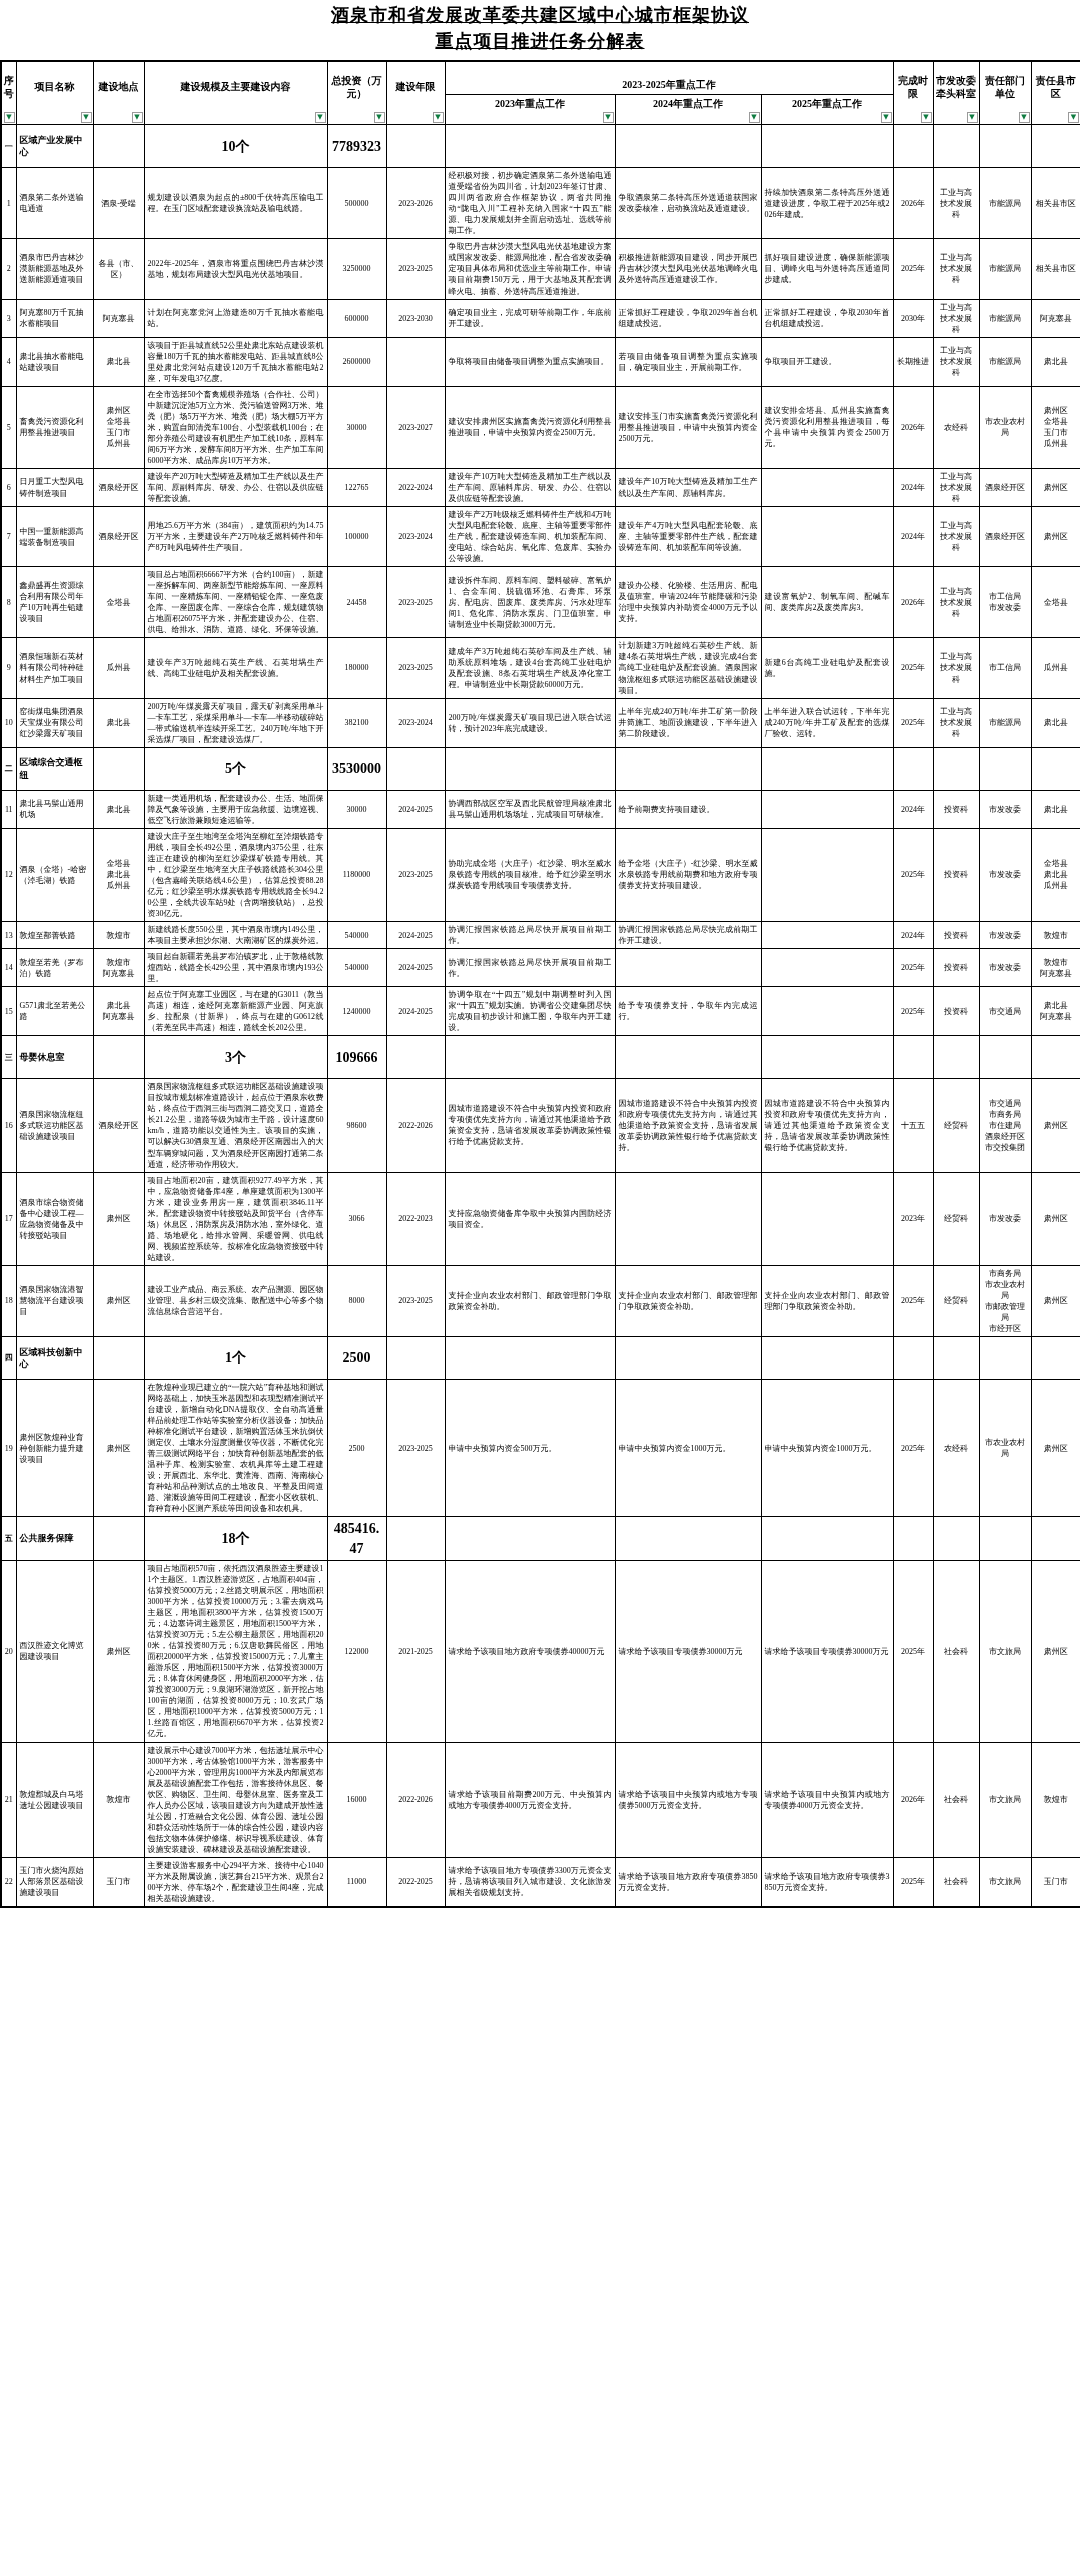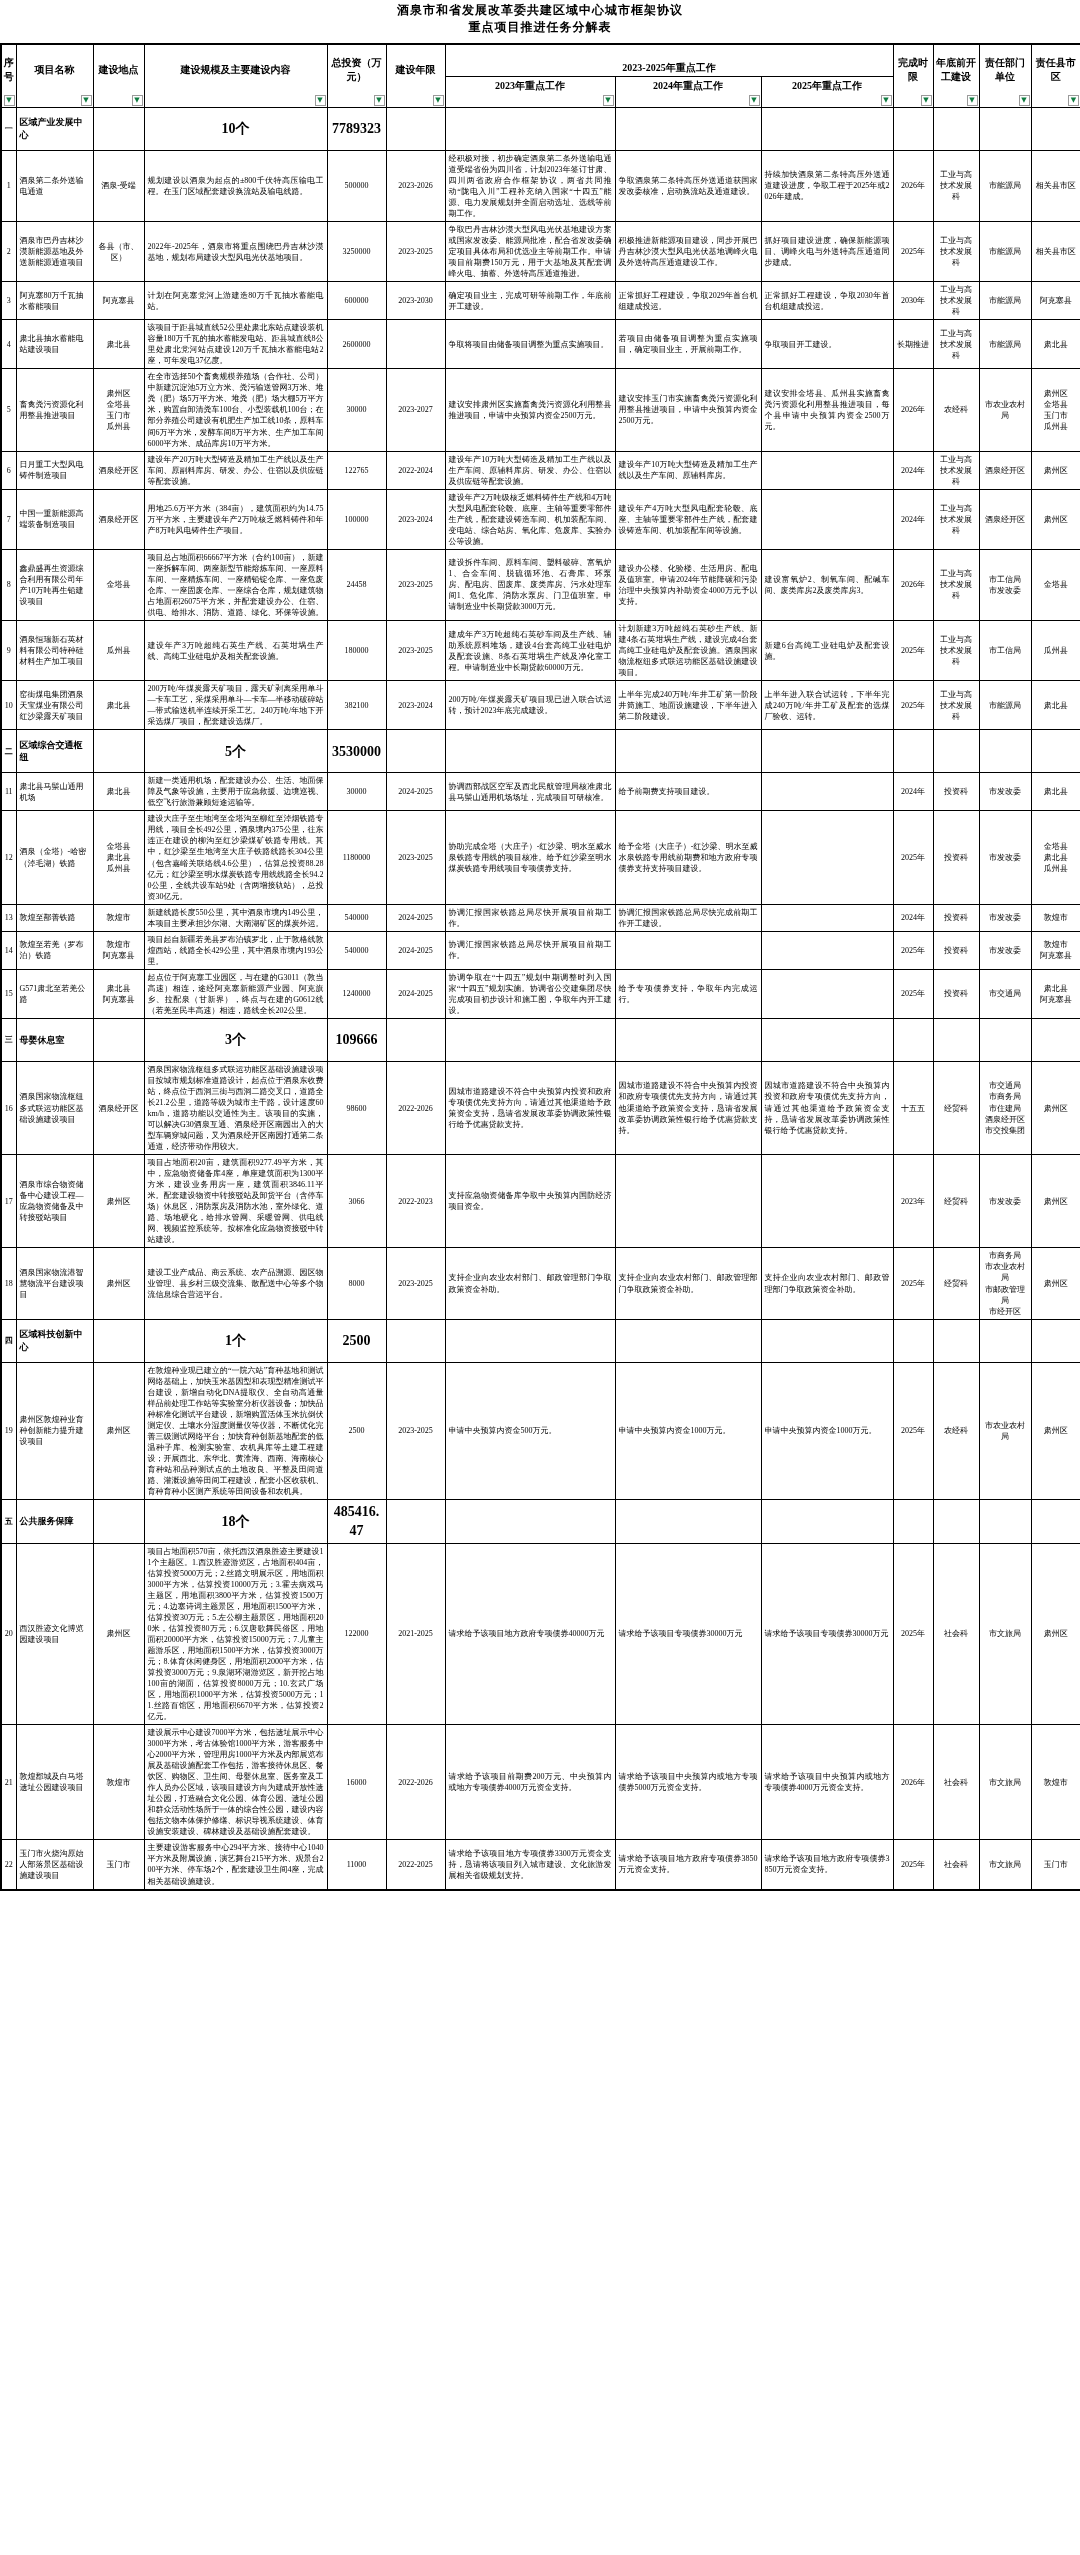--- a/index.html
+++ b/index.html
@@ -2,21 +2,21 @@
 <html><head>
 <meta charset="utf-8">
 <style>
   html,body{margin:0;padding:0;background:#ffffff;}
   body{font-family:"Liberation Serif","DejaVu Serif",serif;color:#000;}
   .page{width:1080px;margin:0 auto;background:#fff;position:relative;}
   .grid-strip{height:24px;position:relative;
     background-image:repeating-linear-gradient(to right,transparent 0,transparent 67px,#dcdcdc 67px,#dcdcdc 68px);}
   .attach{position:absolute;left:6px;top:4px;font-size:11px;font-weight:bold;background:#fff;padding:0 2px;}
   .title-block{text-align:center;padding:2px 0 6px 0;}
-  .title-line{font-size:12px;font-weight:bold;line-height:1.45;letter-spacing:1px;}
+  .title-line{font-size:18px;font-weight:bold;line-height:1.45;letter-spacing:1px;text-decoration:underline;}
   table{border-collapse:collapse;table-layout:fixed;width:1080px;border:2px solid #000;}
   th,td{border:1px solid #000;vertical-align:middle;word-break:break-all;}
   thead th{font-size:10px;font-weight:bold;text-align:center;padding:2px 1px 14px 1px;position:relative;line-height:1.35;}
   thead th.group{padding:16px 1px 2px 1px;}
   .filter-btn{position:absolute;right:1px;bottom:1px;width:11px;height:11px;background:#fff;
     border:1px solid #9a9a9a;display:flex;align-items:center;justify-content:center;box-sizing:border-box;}
   .filter-btn span{color:#107c41;font-size:7px;line-height:1;font-family:"DejaVu Sans",sans-serif;}
   tbody td{font-size:8px;line-height:1.38;padding:2px 3px;white-space:pre-line;}
   td.c-n{text-align:center;padding:2px 0;}
   td.c-name{text-align:left;margin-left:11px;}
@@ -72,21 +72,21 @@
         <th rowspan="2"><span>总投资（万元）</span><span class="filter-btn">
               <span>▼</span>
             </span></th>
         <th rowspan="2"><span>建设年限</span><span class="filter-btn">
               <span>▼</span>
             </span></th>
         <th colspan="3" class="group">2023-2025年重点工作</th>
         <th rowspan="2"><span>完成时限</span><span class="filter-btn">
               <span>▼</span>
             </span></th>
-        <th rowspan="2"><span>年底前开工建设</span><span class="filter-btn">
+        <th rowspan="2"><span>市发改委牵头科室</span><span class="filter-btn">
               <span>▼</span>
             </span></th>
         <th rowspan="2"><span>责任部门单位</span><span class="filter-btn">
               <span>▼</span>
             </span></th>
         <th rowspan="2"><span>责任县市区</span><span class="filter-btn">
               <span>▼</span>
             </span></th>
       </tr>
       <tr>

